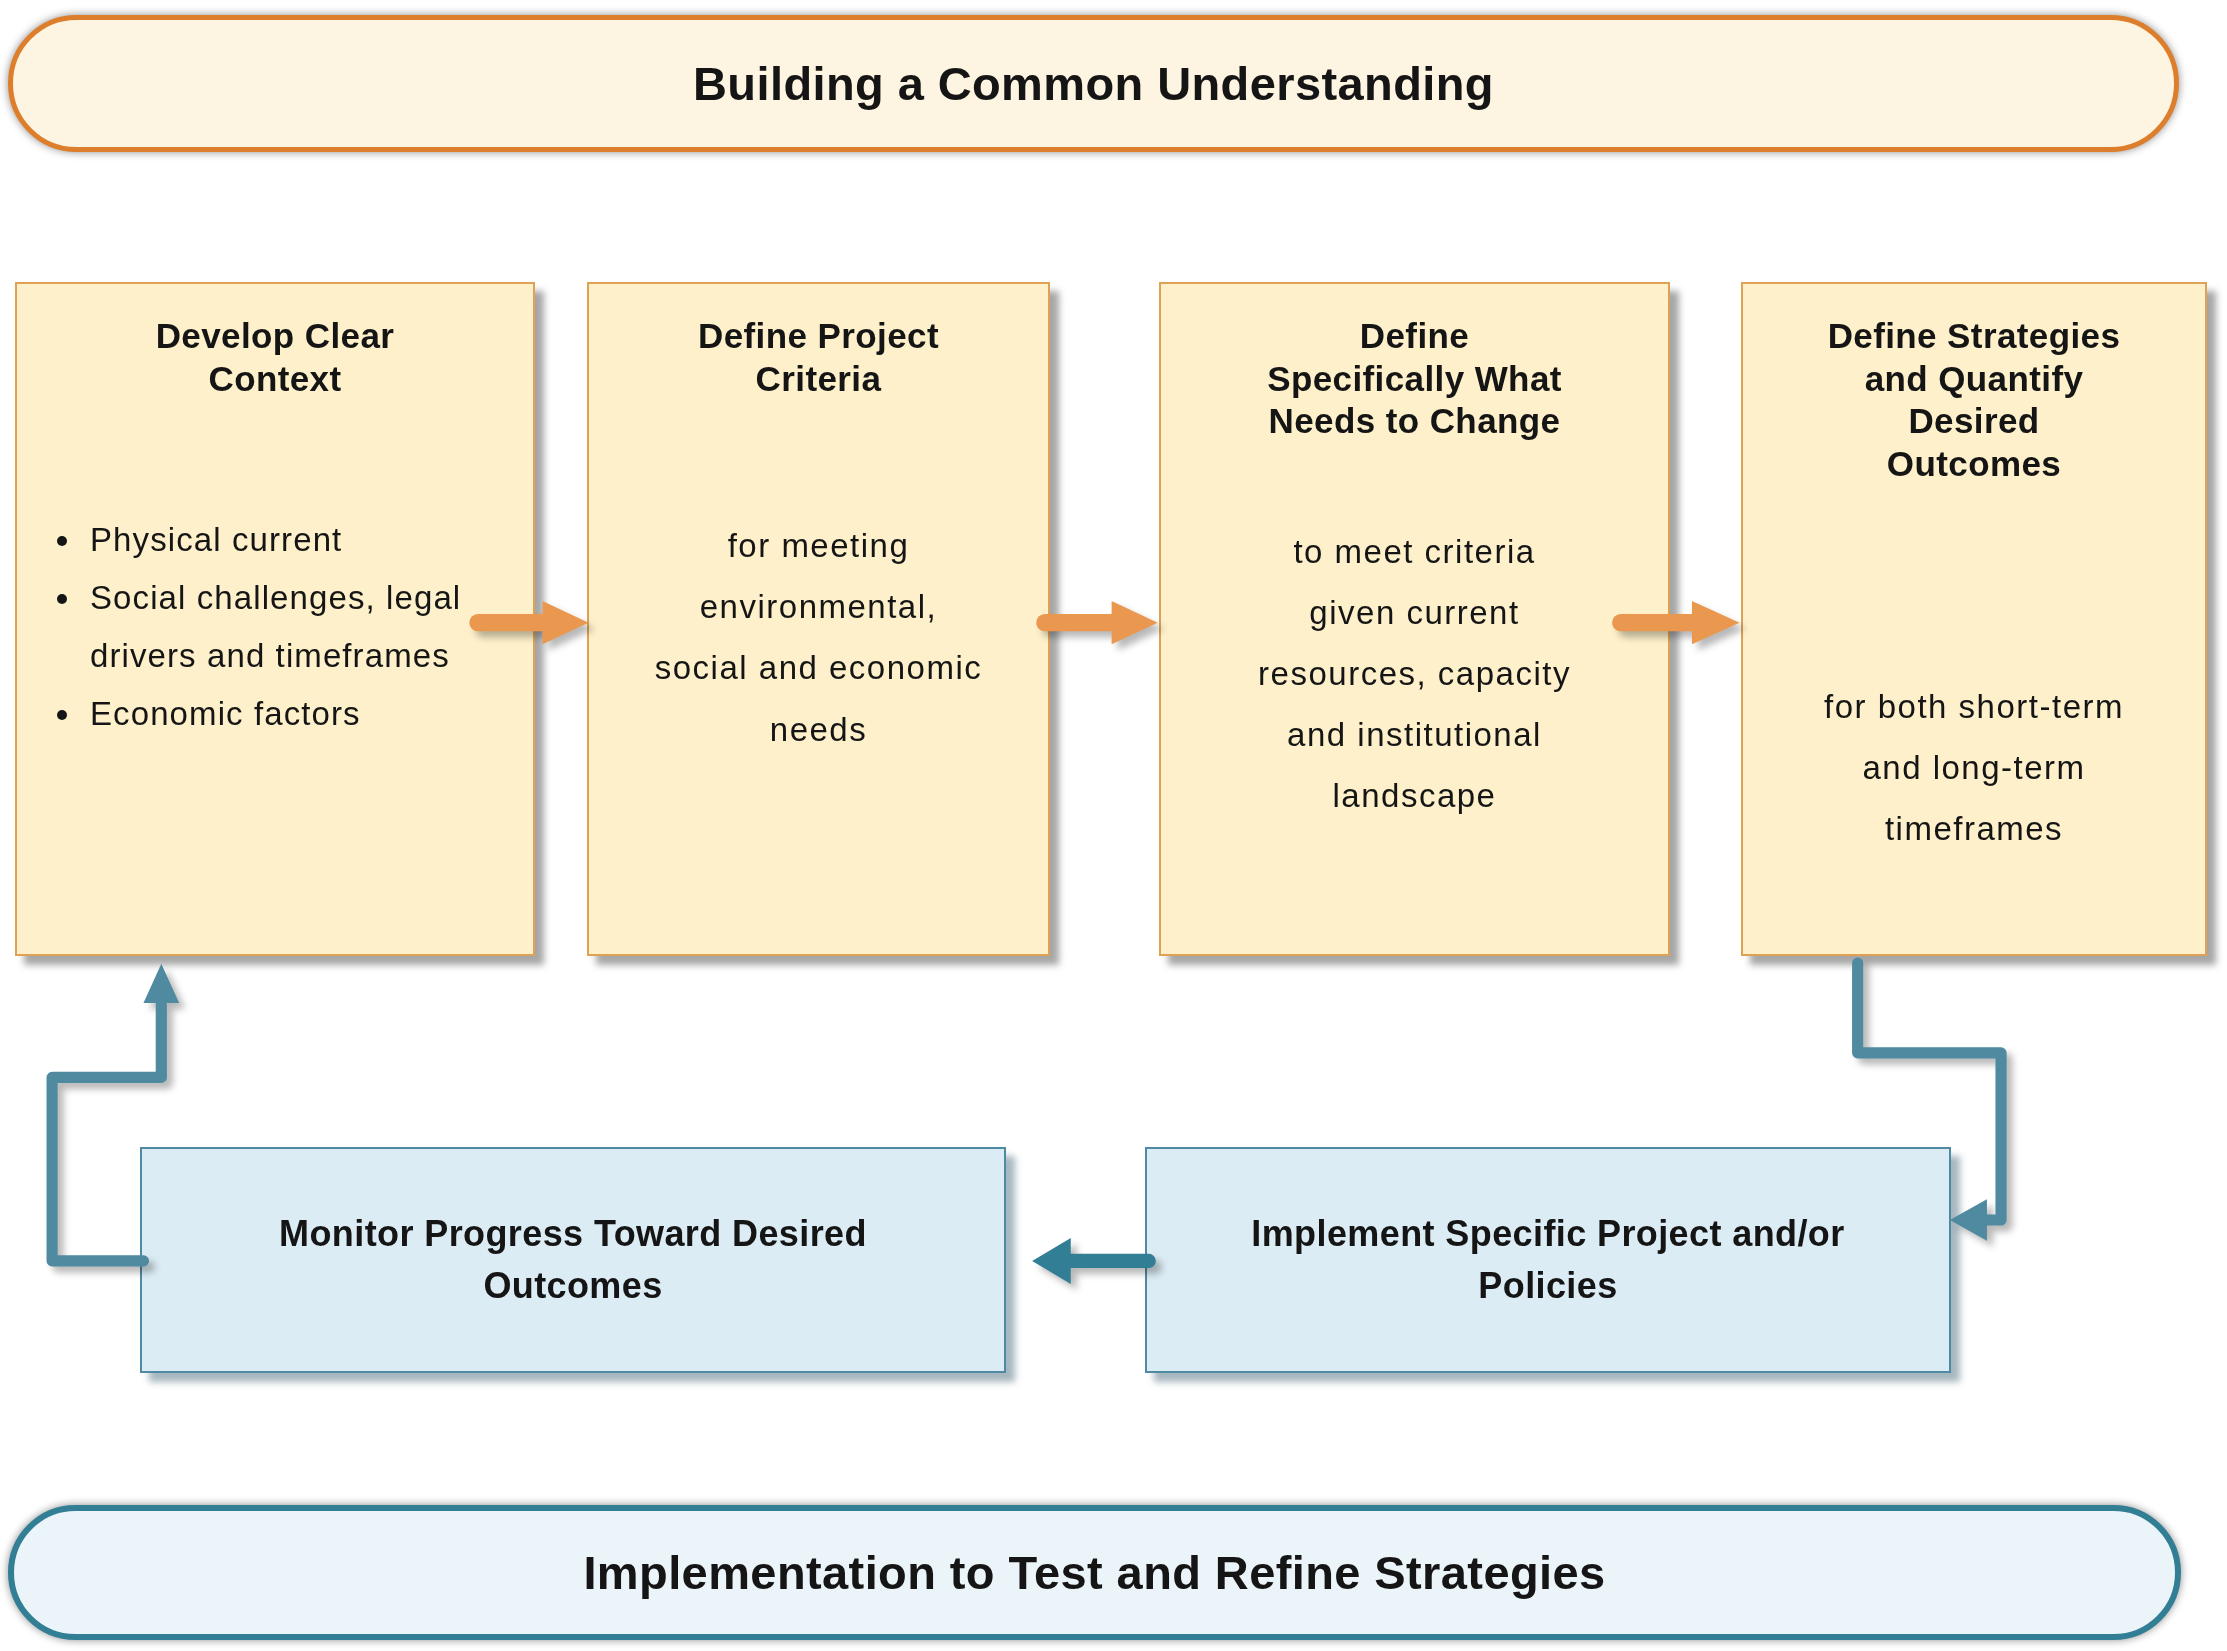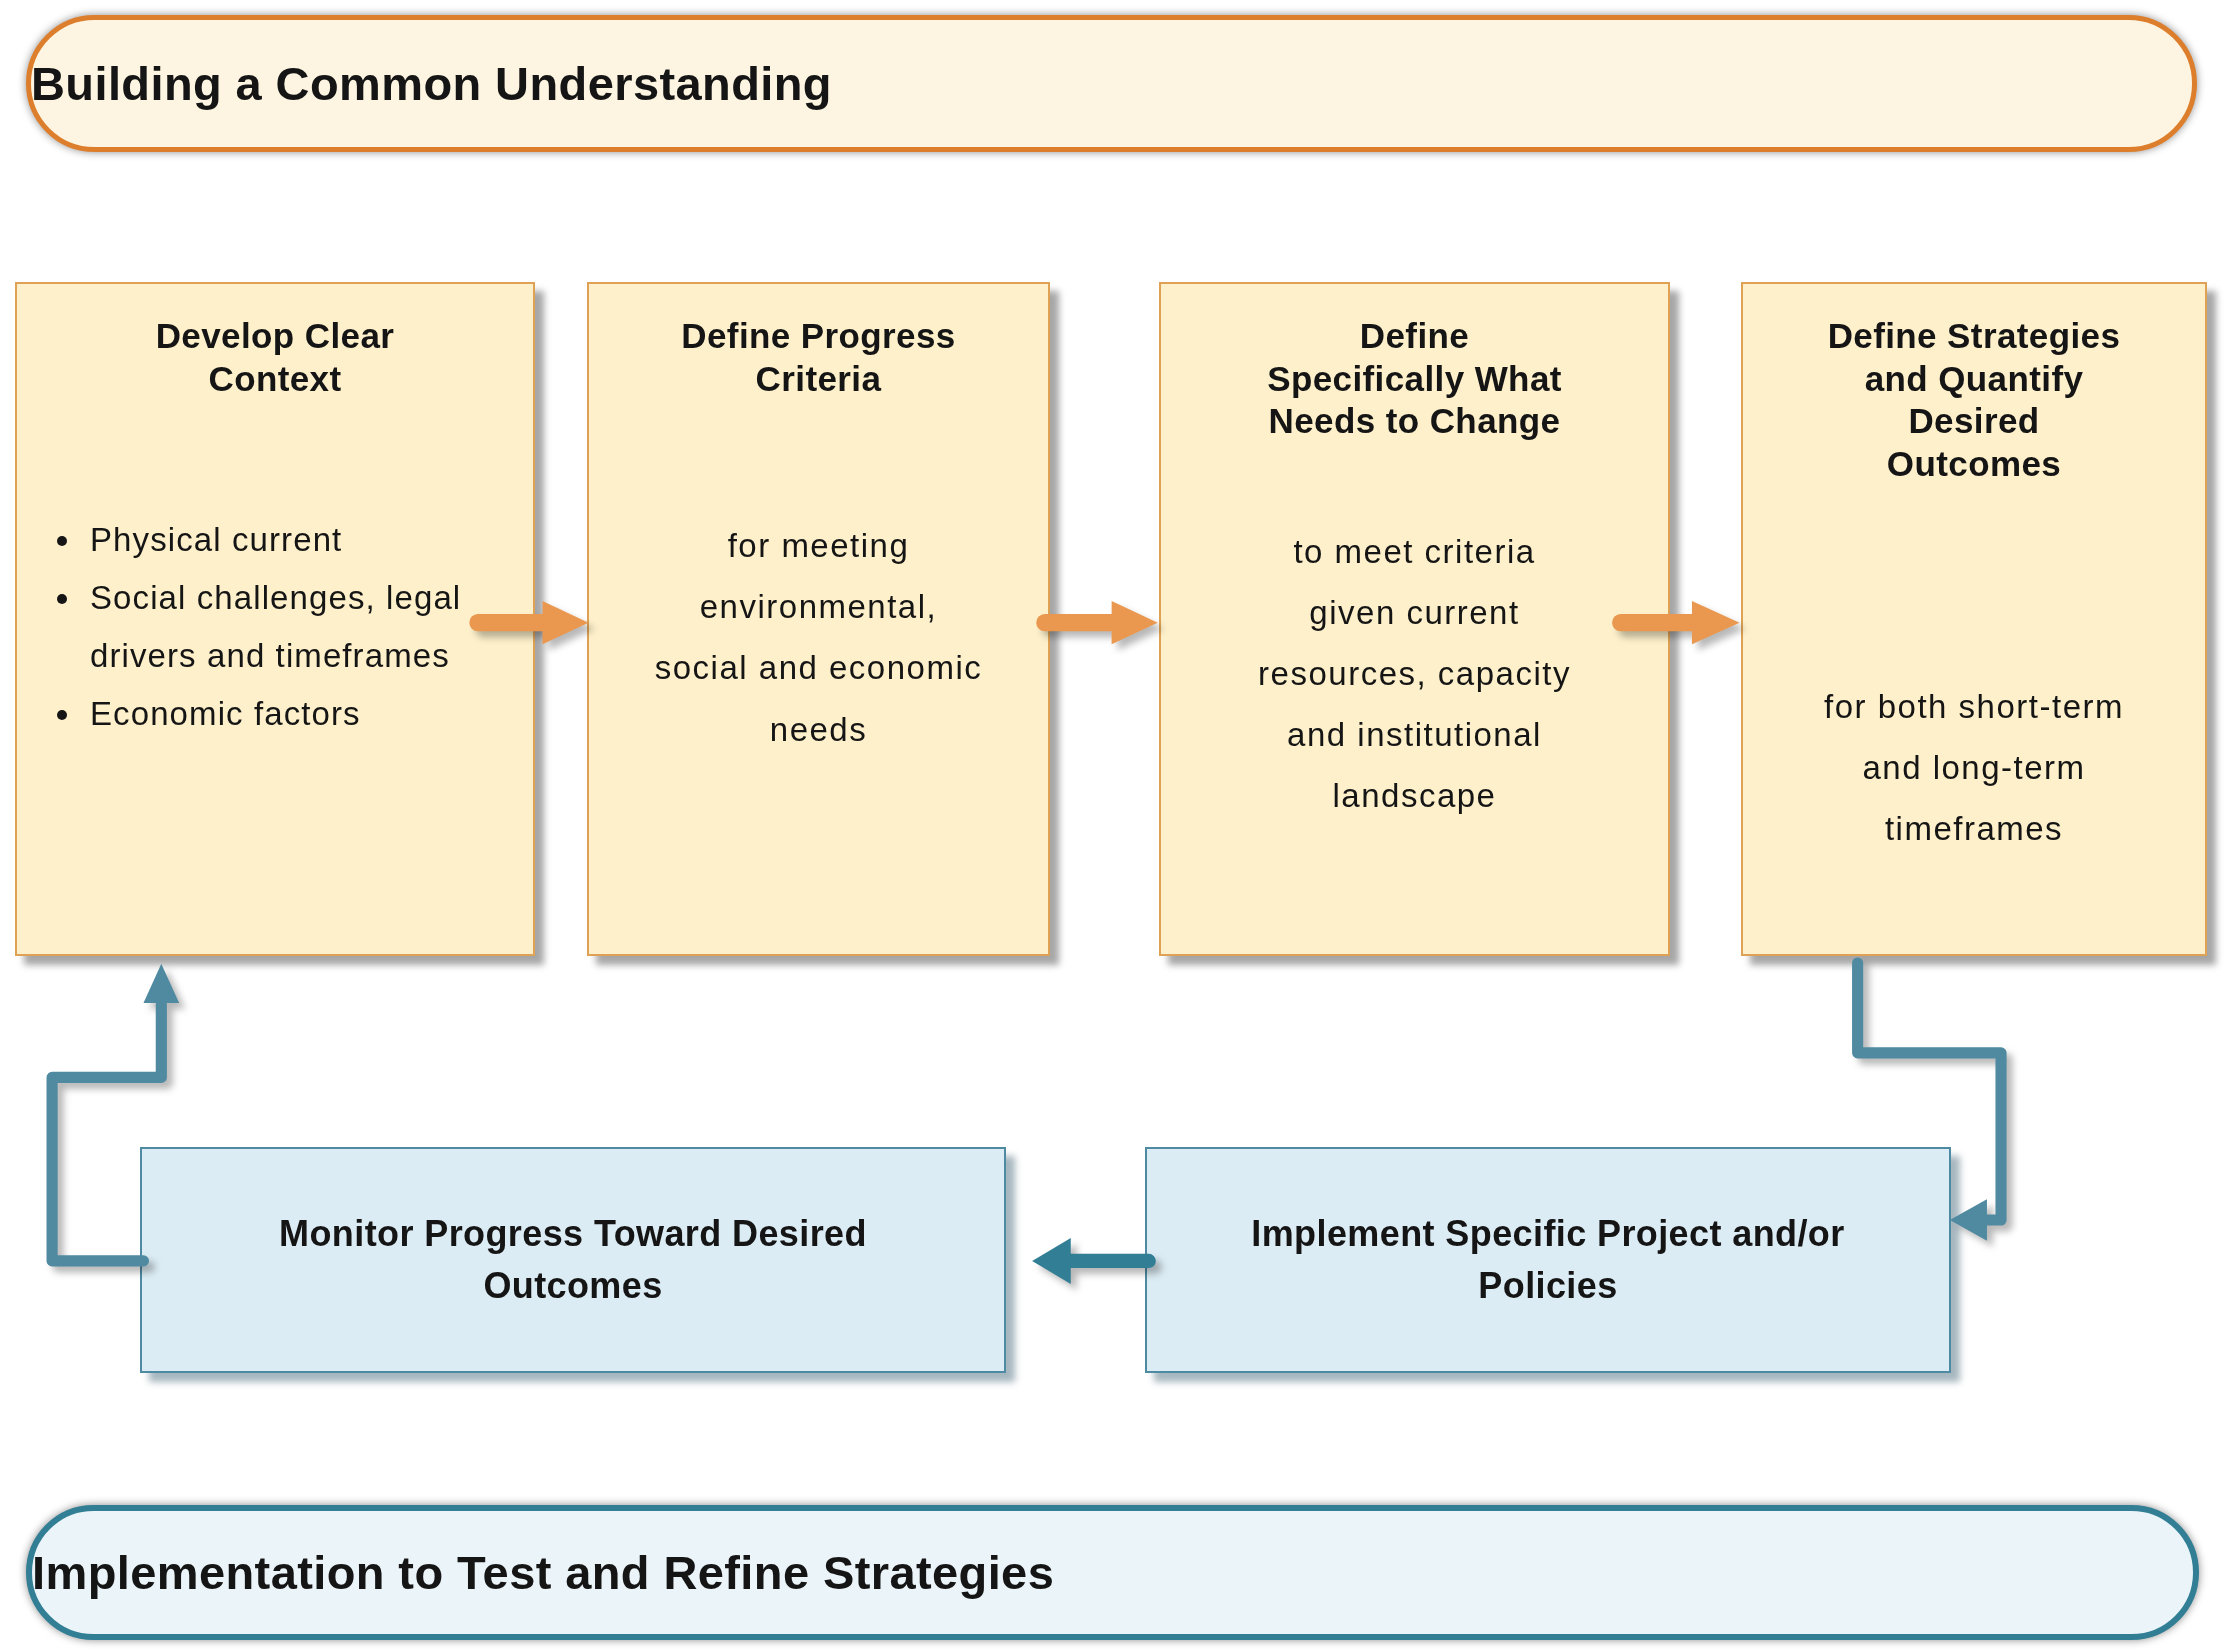--- a/index.html
+++ b/index.html
@@ -14,22 +14,22 @@
     --blue_box_border:#4E8BA3;
     --banner_blue_fill:#EBF4F8;
     --text:#151515;
   }
   html,body{margin:0;padding:0;background:#ffffff;}
   .canvas{
     position:relative;width:2227px;height:1651px;background:#ffffff;overflow:hidden;
     font-family:"Liberation Sans","DejaVu Sans",sans-serif;color:var(--text);
   }
   .banner{
-    position:absolute;left:26px;width:2161px;height:127px;
-    border-radius:71px;display:flex;align-items:center;justify-content:flex-start;
+    position:absolute;left:8px;width:2161px;height:127px;
+    border-radius:71px;display:flex;align-items:center;justify-content:center;
     box-shadow:0 0 9px rgba(0,0,0,0.45);
   }
   .banner.top{
     top:15px;border:5.2px solid var(--orange_border);background:var(--banner_cream_fill);
   }
   .banner.bottom{
     top:1505px;height:123px;border:6px solid var(--teal_arrow);background:var(--banner_blue_fill);
   }
   .banner-title{
     font-size:47px;font-weight:bold;letter-spacing:0.4px;text-align:center;
@@ -95,21 +95,21 @@
     <div class="pbox-title">Develop Clear
 Context</div>
     <ul class="pbox-bullets">
       <li>Physical current</li>
       <li>Social challenges, legal drivers and timeframes</li>
       <li>Economic factors</li>
     </ul>
   </div>
 
   <div class="pbox b2">
-    <div class="pbox-title">Define Progress
+    <div class="pbox-title">Define Project
 Criteria</div>
     <div class="pbox-body">for meeting
 environmental,
 social and economic
 needs</div>
   </div>
 
   <div class="pbox b3">
     <div class="pbox-title">Define
 Specifically What

